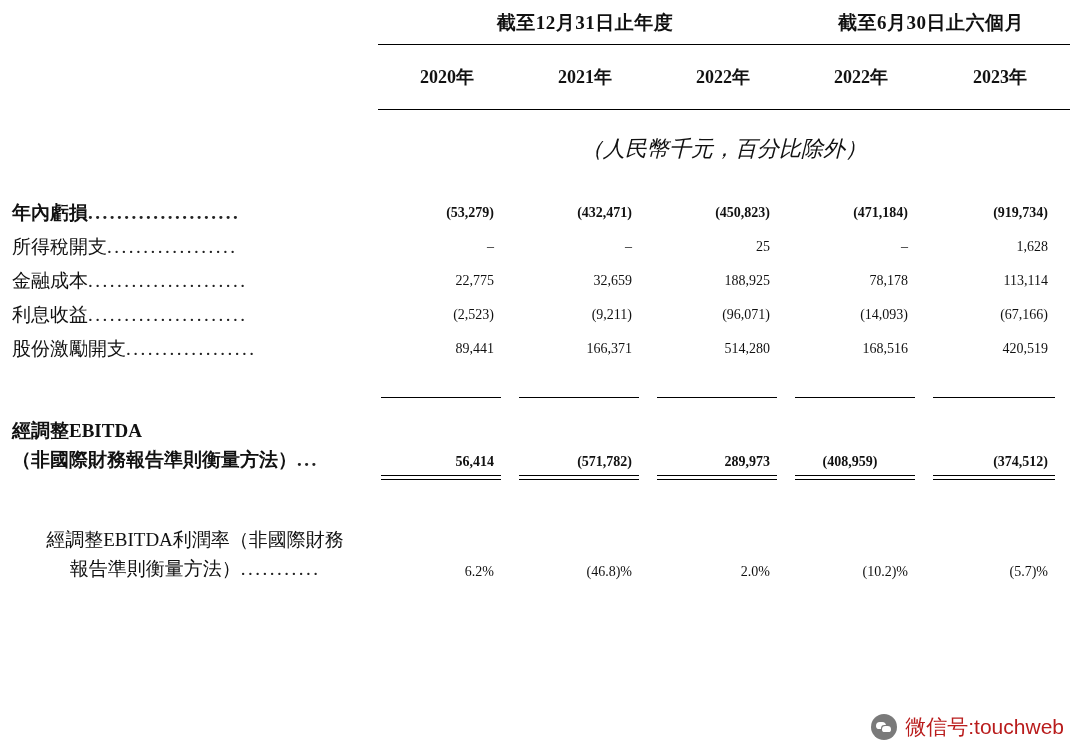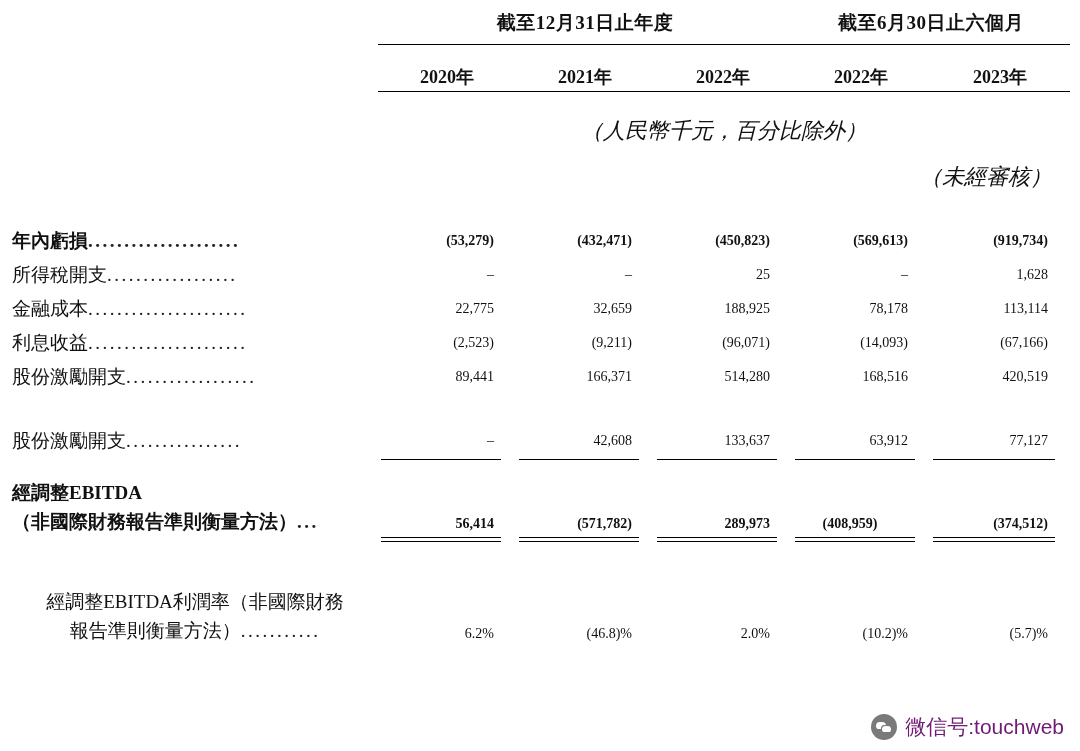--- a/index.html
+++ b/index.html
@@ -49,21 +49,21 @@
     border-bottom: 1.5px solid #000;
   }
   .hdr-year {
     text-align: center;
     font-weight: bold;
     font-size: 18px;
     padding: 12px 0 10px 0;
   }
   .hdr-year .cellbox {
     display: block;
-    padding-bottom: 2px;
+    padding-bottom: 20px;
   }
 
   .note-row td {
     font-size: 22px;
     padding-top: 14px;
     padding-bottom: 2px;
   }
   .note-center {
     text-align: center;
     font-style: italic;
@@ -128,21 +128,21 @@
     text-align: center;
   }
 
   .watermark {
     position: absolute;
     right: 10px;
     bottom: 8px;
     display: flex;
     align-items: center;
     gap: 8px;
-    color: #701a75;
+    color: #b91c1c;
     font-size: 21px;
     font-family: "Liberation Sans", sans-serif;
     background: rgba(255,255,255,0.6);
     padding: 2px 6px;
   }
   .wm-logo {
     width: 26px;
     height: 26px;
     border-radius: 50%;
     background: #7a7a7a;
@@ -210,36 +210,31 @@
       <td class="hdr-year">
         <span class="cellbox rule-under">2023年</span>
       </td>
     </tr>
 
     <tr class="note-row">
       <td></td>
       <td class="note-center" colspan="5">（人民幣千元，百分比除外）</td>
     </tr>
 
-    <tr class="note-row">
-      <td></td>
-      <td colspan="3"></td>
-      <td class="note-right" colspan="2">（未經審核）</td>
-    </tr>
 
     <tr class="spacer-row">
           <td colspan="6"></td>
         </tr>
 
     <tr class="bold">
       <td class="lbl"><span>年內虧損</span><span class="dots">.....................</span></td>
       <td class="num">(53,279)</td>
       <td class="num">(432,471)</td>
       <td class="num">(450,823)</td>
-      <td class="num">(569,613)</td>
+      <td class="num">(471,184)</td>
       <td class="num">(919,734)</td>
     </tr>
 
     <tr>
       <td class="lbl"><span>所得稅開支</span><span class="dots">..................</span></td>
       <td class="num">–</td>
       <td class="num">–</td>
       <td class="num">25</td>
       <td class="num">–</td>
       <td class="num">1,628</td>
@@ -269,28 +264,20 @@
       <td class="num">166,371</td>
       <td class="num">514,280</td>
       <td class="num">168,516</td>
       <td class="num">420,519</td>
     </tr>
 
     <tr class="spacer-row">
           <td colspan="6"></td>
         </tr>
 
-    <tr>
-      <td class="lbl"><span>股份激勵開支</span><span class="dots">................</span></td>
-      <td class="num">–</td>
-      <td class="num">42,608</td>
-      <td class="num">133,637</td>
-      <td class="num">63,912</td>
-      <td class="num">77,127</td>
-    </tr>
 
     <tr class="top-rule">
       <td></td>
       <td>
             <span class="ruleline"></span>
           </td>
       <td>
             <span class="ruleline"></span>
           </td>
       <td>

